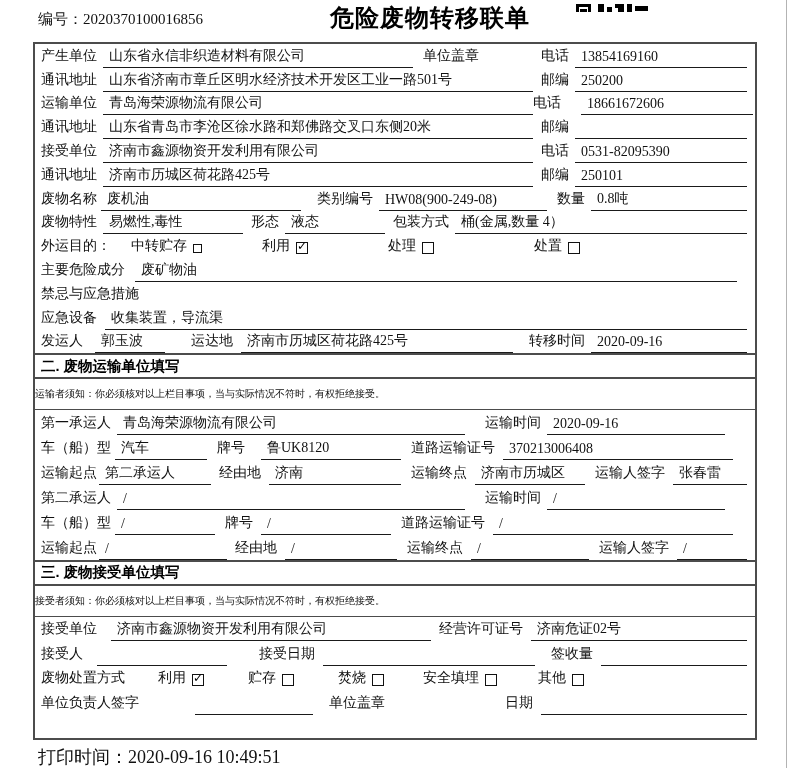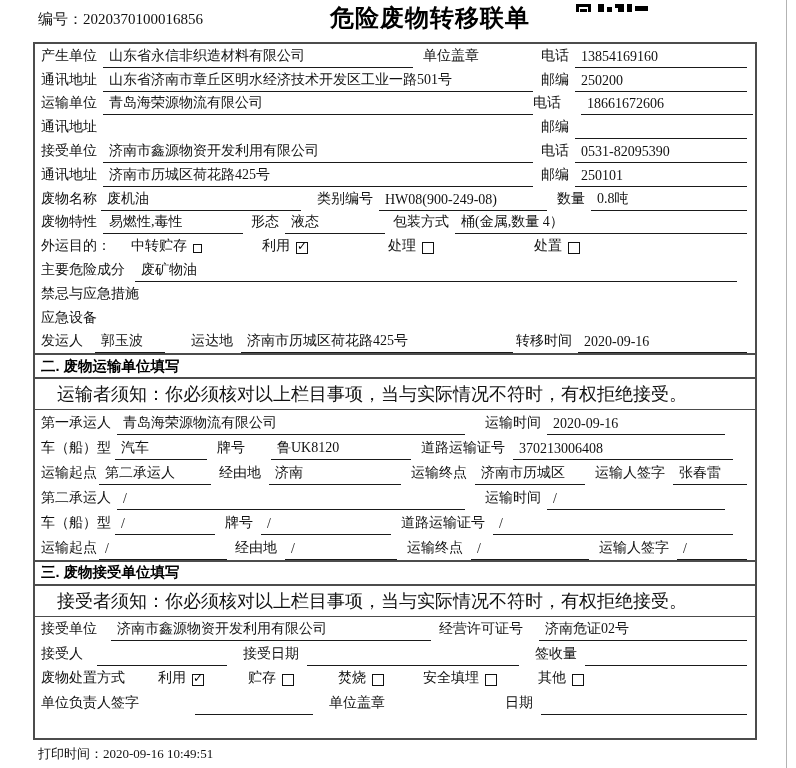--- a/index.html
+++ b/index.html
@@ -18,22 +18,22 @@
     position:absolute;left:33px;top:42px;width:724px;height:698px;box-sizing:border-box;
     border:2px solid #4c4c4c;display:flex;flex-direction:column;background:#fff;
   }
   .sec-head{
     flex:none;height:26px;box-sizing:border-box;display:flex;align-items:center;padding-left:6px;
     font-family:"Liberation Sans","DejaVu Sans",sans-serif;font-weight:bold;font-size:14.5px;color:#000;
     border-bottom:2px solid #4c4c4c;
   }
   .sec-head.mid{border-top:2px solid #4c4c4c}
   .notice{
-    flex:none;height:31px;box-sizing:border-box;display:flex;align-items:center;padding-left:22px;
-    font-size:18px;border-bottom:1.5px solid #4c4c4c;white-space:nowrap;
+    flex:none;height:31px;box-sizing:border-box;display:flex;align-items:center;padding-left:0;
+    font-size:10px;border-bottom:1.5px solid #4c4c4c;white-space:nowrap;
   }
   .frow{flex:none;display:flex;align-items:flex-end;padding:0 8px 0 6px;box-sizing:border-box}
   .h1 .frow{height:23.8px}
   .h2 .frow{height:24.9px}
   .h3 .frow{height:24.6px}
   .lbl{font-size:14px;white-space:nowrap;padding-bottom:3px;flex:none}
   .val{
     font-size:14px;white-space:nowrap;overflow:hidden;flex:none;box-sizing:border-box;
     border-bottom:1px solid #1a1a1a;padding:0 2px 2px 6px;min-height:10px;
   }
@@ -41,21 +41,21 @@
   .mla{margin-left:auto}
   .cbox{
     display:inline-block;width:12px;height:12px;flex:none;position:relative;
     border:1.5px solid #111;box-sizing:border-box;margin-left:6px;margin-bottom:4px;background:#fff;
   }
   .cbox.sm{width:9px;height:9px;margin-bottom:5px}
   .cbox.checked::after{
     content:"\2713";position:absolute;left:0;top:-4px;font-size:12px;font-weight:bold;
     font-family:"DejaVu Sans","Liberation Sans",sans-serif;color:#000;
   }
-  .ftr{position:absolute;left:38px;top:745px;font-size:13px;white-space:nowrap}
+  .ftr{position:absolute;left:38px;top:745px;font-size:18px;white-space:nowrap}
 </style>
 </head>
 <body>
 
 <div class="page-edge"></div>
 
 <div class="hdr-serial">
   <span>编号：</span><span>2020370100016856</span>
 </div>
 <div class="hdr-title">危险废物转移联单</div>
@@ -92,20 +92,21 @@
       <span class="val" style="width:172px;margin-left:6px">250200</span>
     </div>
     <div class="frow">
       <span class="lbl">运输单位</span>
       <span class="val" style="width:430px;margin-left:6px">青岛海荣源物流有限公司</span>
       <span class="lbl mla">电话</span>
       <span class="val" style="width:172px;margin-left:20px">18661672606</span>
     </div>
     <div class="frow">
       <span class="lbl">通讯地址</span>
+      <span class="val" style="width:430px;margin-left:6px">山东省青岛市李沧区徐水路和郑佛路交叉口东侧20米</span>
       <span class="lbl mla">邮编</span>
       <span class="val" style="width:172px;margin-left:6px"></span>
     </div>
     <div class="frow">
       <span class="lbl">接受单位</span>
       <span class="val" style="width:430px;margin-left:6px">济南市鑫源物资开发利用有限公司</span>
       <span class="lbl mla">电话</span>
       <span class="val" style="width:172px;margin-left:6px">0531-82095390</span>
     </div>
     <div class="frow">
@@ -143,45 +144,46 @@
     </div>
     <div class="frow">
       <span class="lbl">主要危险成分</span>
       <span class="val vf" style="margin-left:10px;margin-right:10px">废矿物油</span>
     </div>
     <div class="frow">
       <span class="lbl">禁忌与应急措施</span>
     </div>
     <div class="frow">
       <span class="lbl">应急设备</span>
+      <span class="val vf" style="margin-left:8px">收集装置，导流渠</span>
     </div>
     <div class="frow">
       <span class="lbl">发运人</span>
       <span class="val" style="width:70px;margin-left:12px">郭玉波</span>
       <span class="lbl" style="margin-left:26px">运达地</span>
       <span class="val" style="width:272px;margin-left:8px">济南市历城区荷花路425号</span>
-      <span class="lbl" style="margin-left:3px">转移时间</span>
+      <span class="lbl" style="margin-left:16px">转移时间</span>
       <span class="val vf" style="margin-left:6px">2020-09-16</span>
     </div>
   </div>
 
   <div class="sec-head mid">二. 废物运输单位填写</div>
   <div class="notice">运输者须知：你必须核对以上栏目事项，当与实际情况不符时，有权拒绝接受。</div>
   <div class="h2">
     <div class="frow">
       <span class="lbl">第一承运人</span>
       <span class="val" style="width:348px;margin-left:6px">青岛海荣源物流有限公司</span>
       <span class="lbl mla">运输时间</span>
       <span class="val" style="width:178px;margin-left:6px;margin-right:22px">2020-09-16</span>
     </div>
     <div class="frow">
       <span class="lbl">车（船）型</span>
       <span class="val" style="width:92px;margin-left:4px">汽车</span>
       <span class="lbl" style="margin-left:10px">牌号</span>
-      <span class="val" style="width:140px;margin-left:26px">鲁UK8120</span>
+      <span class="val" style="width:140px;margin-left:16px">鲁UK8120</span>
       <span class="lbl" style="margin-left:10px">道路运输证号</span>
       <span class="val vf" style="margin-left:8px;margin-right:14px">370213006408</span>
     </div>
     <div class="frow">
       <span class="lbl">运输起点</span>
       <span class="val" style="width:112px;margin-left:2px">第二承运人</span>
       <span class="lbl" style="margin-left:8px">经由地</span>
       <span class="val" style="width:132px;margin-left:8px">济南</span>
       <span class="lbl" style="margin-left:10px">运输终点</span>
       <span class="val" style="width:110px;margin-left:8px">济南市历城区</span>
@@ -214,26 +216,26 @@
     </div>
   </div>
 
   <div class="sec-head mid">三. 废物接受单位填写</div>
   <div class="notice">接受者须知：你必须核对以上栏目事项，当与实际情况不符时，有权拒绝接受。</div>
   <div class="h3">
     <div class="frow">
       <span class="lbl">接受单位</span>
       <span class="val" style="width:320px;margin-left:14px">济南市鑫源物资开发利用有限公司</span>
       <span class="lbl" style="margin-left:8px">经营许可证号</span>
-      <span class="val vf" style="margin-left:16px">济南危证02号</span>
+      <span class="val vf" style="margin-left:8px">济南危证02号</span>
     </div>
     <div class="frow">
       <span class="lbl">接受人</span>
       <span class="val" style="width:130px;margin-left:14px"></span>
-      <span class="lbl" style="margin-left:16px">接受日期</span>
+      <span class="lbl" style="margin-left:32px">接受日期</span>
       <span class="val" style="width:212px;margin-left:8px"></span>
       <span class="lbl" style="margin-left:16px">签收量</span>
       <span class="val vf" style="margin-left:8px"></span>
     </div>
     <div class="frow">
       <span class="lbl">废物处置方式</span>
       <span class="lbl" style="margin-left:33px">利用</span>
       <span class="cbox checked"></span>
       <span class="lbl" style="margin-left:44px">贮存</span>
       <span class="cbox"></span>

